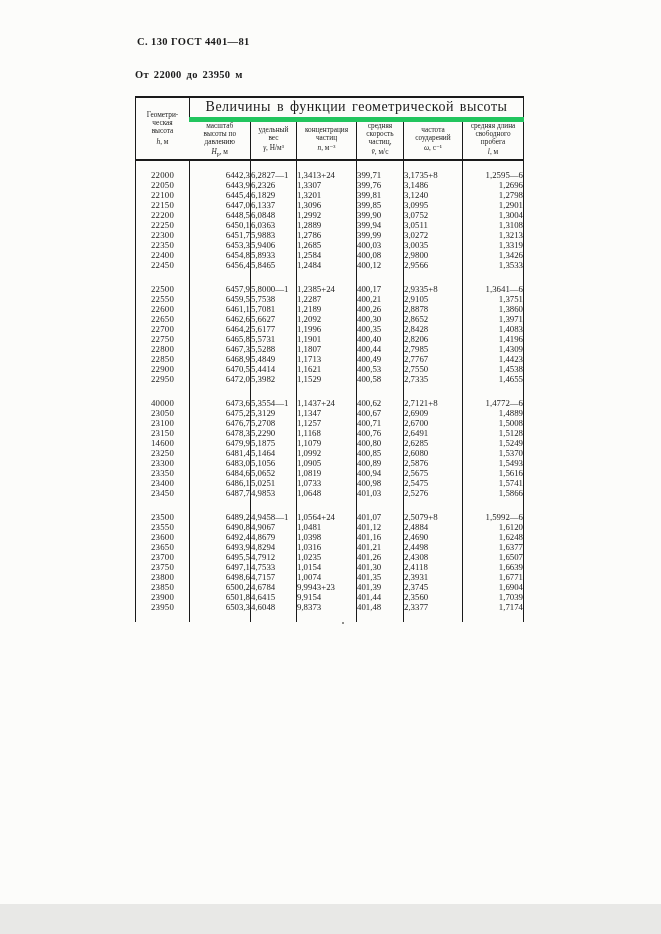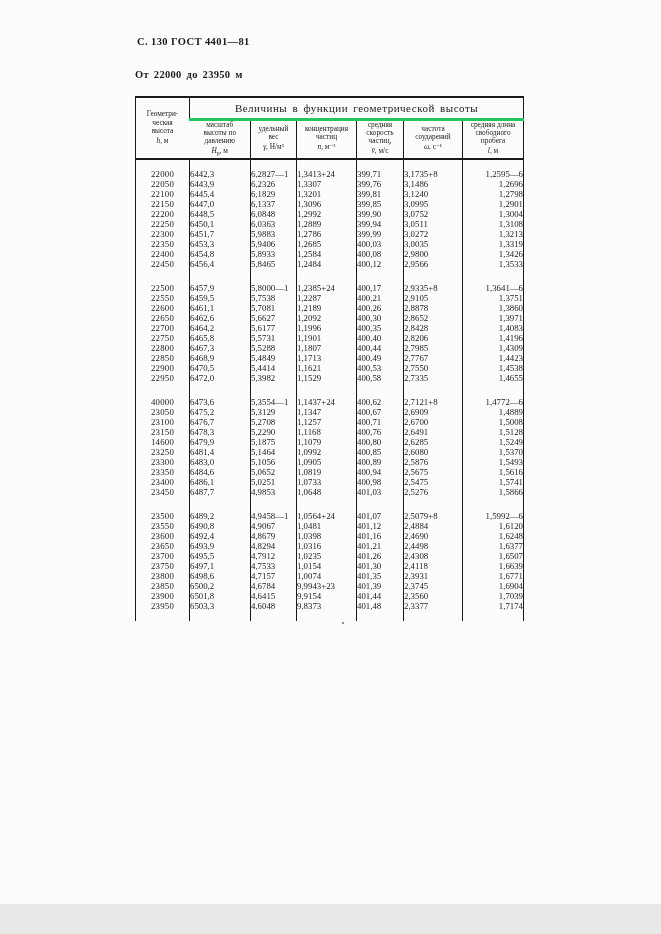--- a/index.html
+++ b/index.html
@@ -36,39 +36,39 @@
     border-left:1px solid #1a1a1a;
     padding:0;
     overflow:hidden;
   }
   table.atm th:first-child, table.atm td:first-child { border-left:none; }
   thead th {
     font-weight:normal; text-align:center; vertical-align:middle;
     font-size:7.3px; line-height:8.3px;
   }
   th.span-head {
-    height:22px; border-bottom:3px solid #22c55e;
-    font-size:11px; letter-spacing:0.5px; word-spacing:2px;
+    height:22px; border-bottom:5px solid #22c55e;
+    font-size:14px; letter-spacing:0.5px; word-spacing:2px;
   }
   tr.cols-row th { height:37px; }
   th.h-col, tr.cols-row th { border-bottom:2px solid #1a1a1a; }
   .hlines { white-space:pre-line;text-align:center; }
   .sym { margin-top:2px; white-space:nowrap; }
   .sym i { font-style:italic; }
   .sym sub { font-size:5.8px; vertical-align:-2px; }
   tbody td {
     font-size:8.8px; line-height:10px; height:10px;
     white-space:nowrap; vertical-align:middle;
   }
   tbody tr { height:10px; }
   tbody tr.pad-top { height:7px; }
   tbody tr.gap { height:14px; }
   tbody tr.pad-bottom { height:6px; }
   td.c0 { text-align:center; letter-spacing:0.2px; }
-  td.c1 { text-align:left; }
+  td.c1 { text-align:right; }
   td.c2 { text-align:left; padding-left:2px; }
   td.c3 { text-align:left; padding-left:4px; }
   td.c4 { text-align:left; padding-left:3px;margin-top:16px; }
   td.c5 { text-align:left; padding-left:9px; }
   td.c6 { text-align:right; padding-left:6px; }
   .ink-speck {
     position:absolute; left:342px; top:622px;
     width:2px; height:2px; background:#6a6a66; border-radius:50%;
   }
 </style>

